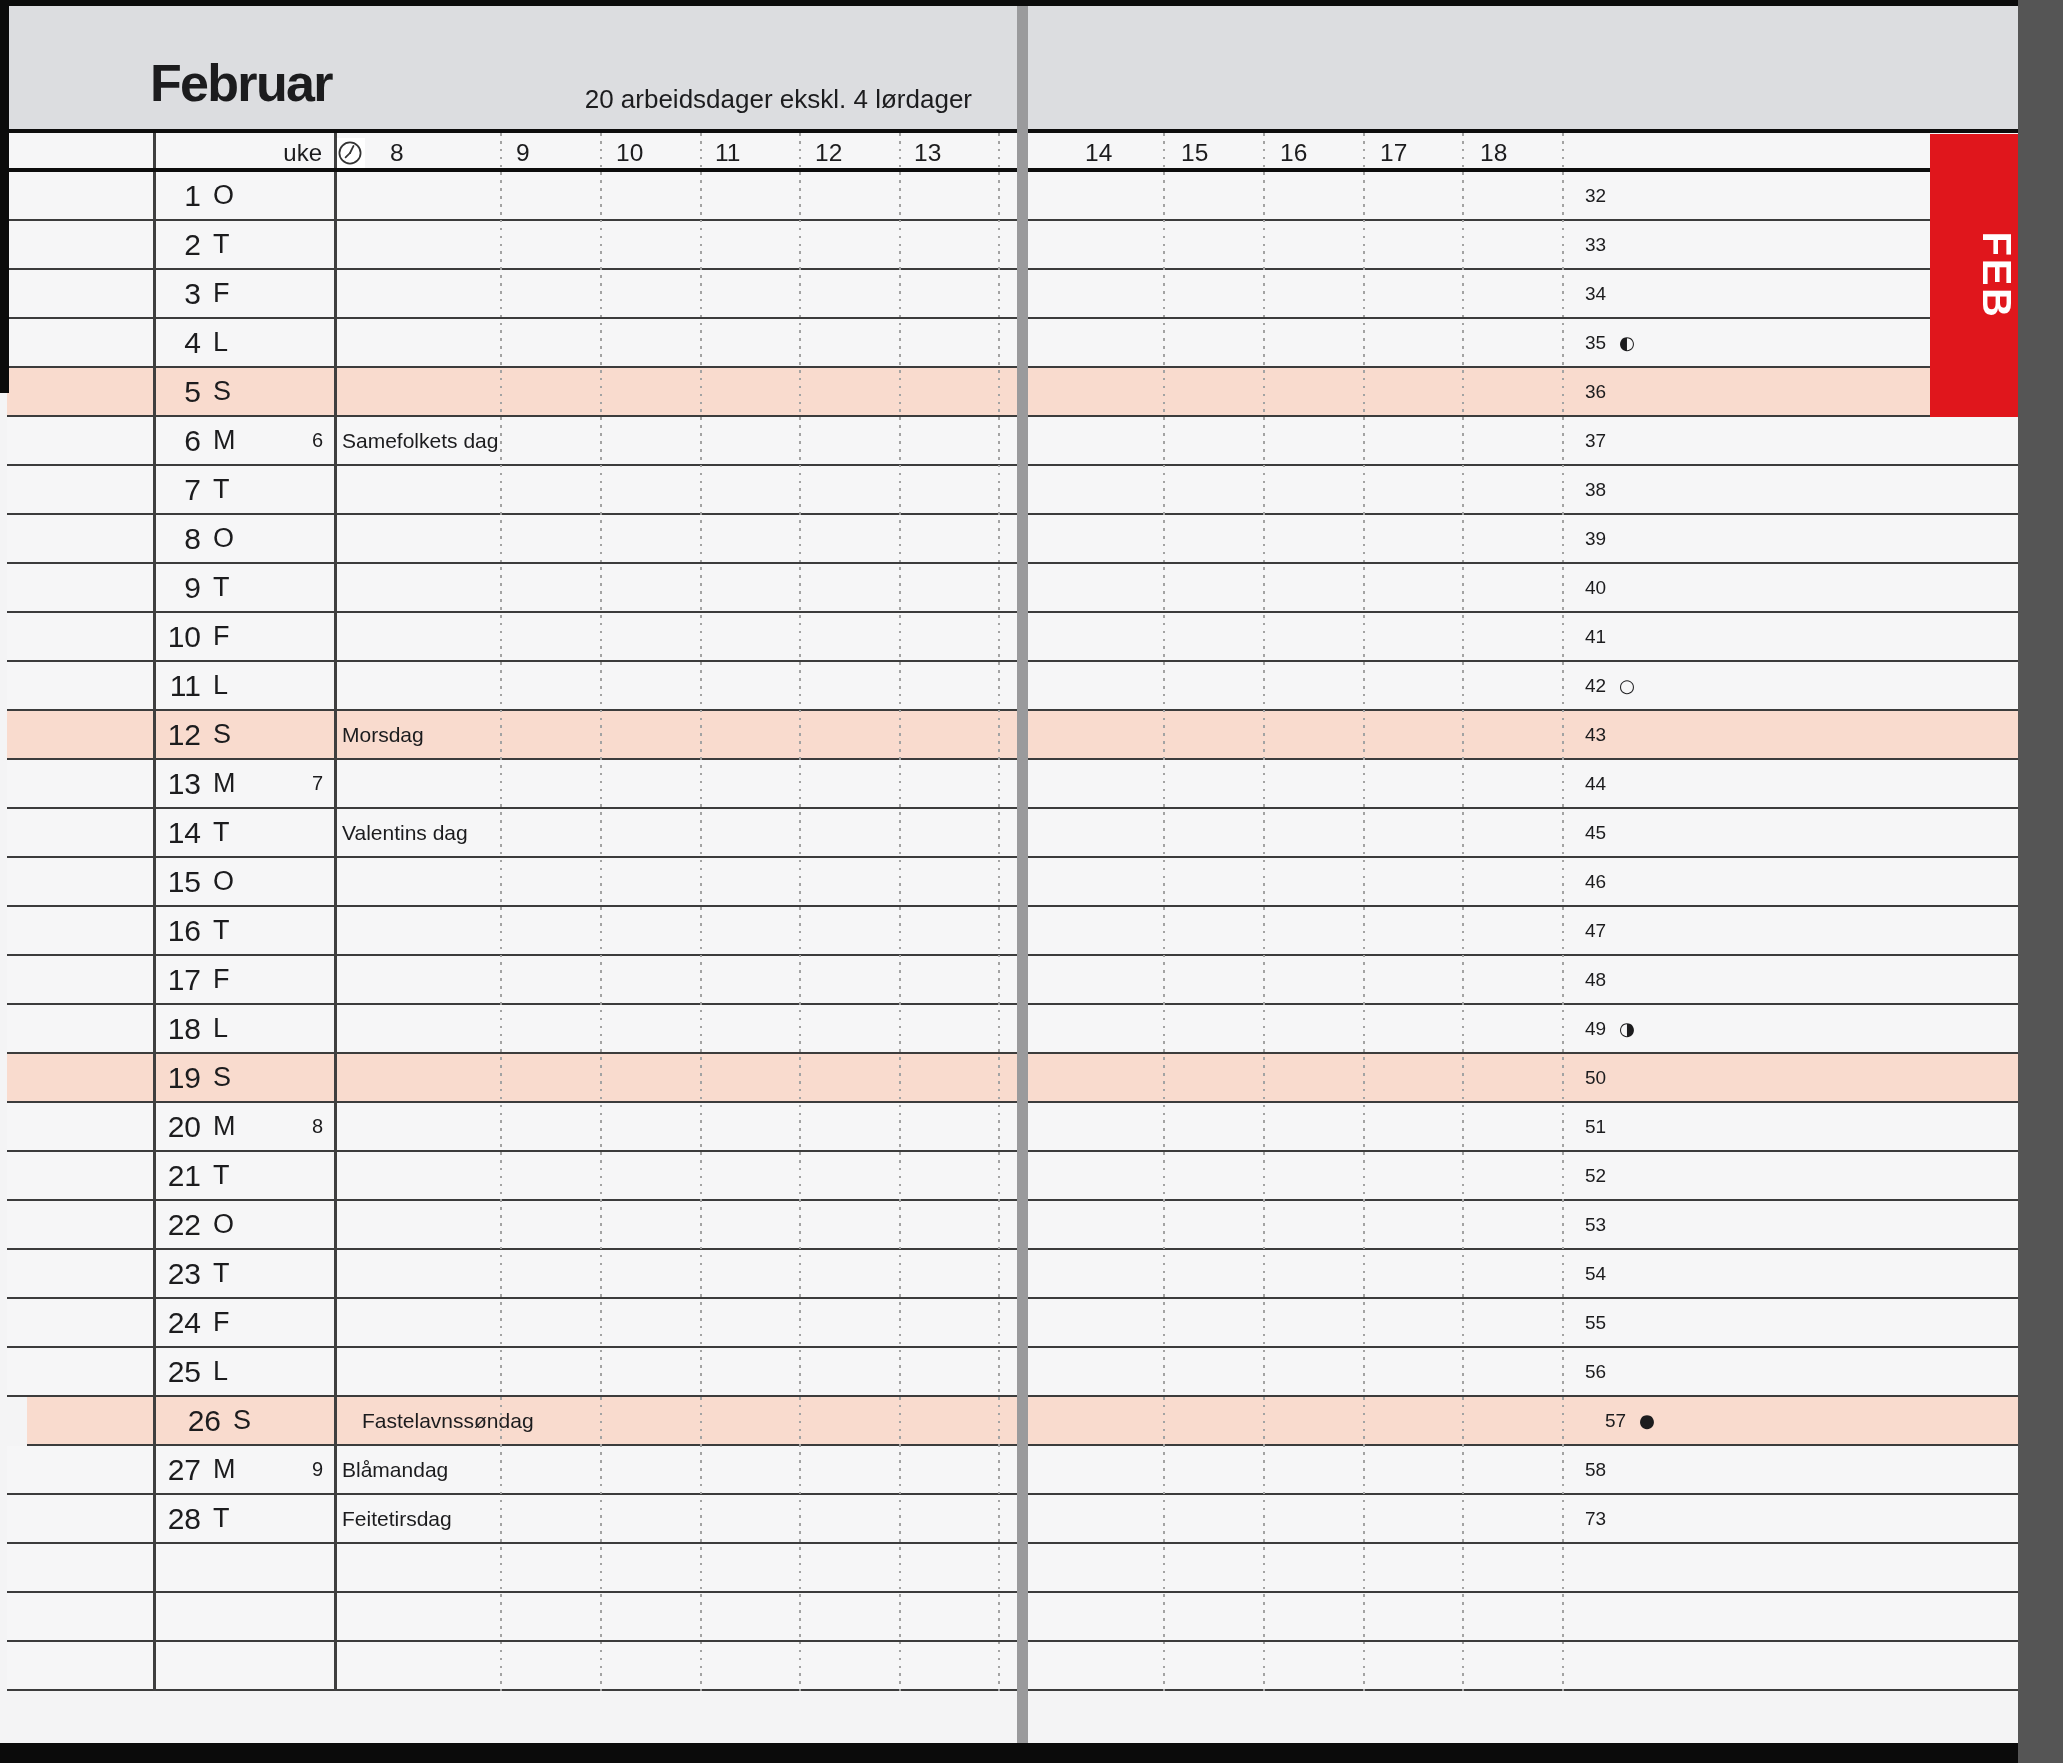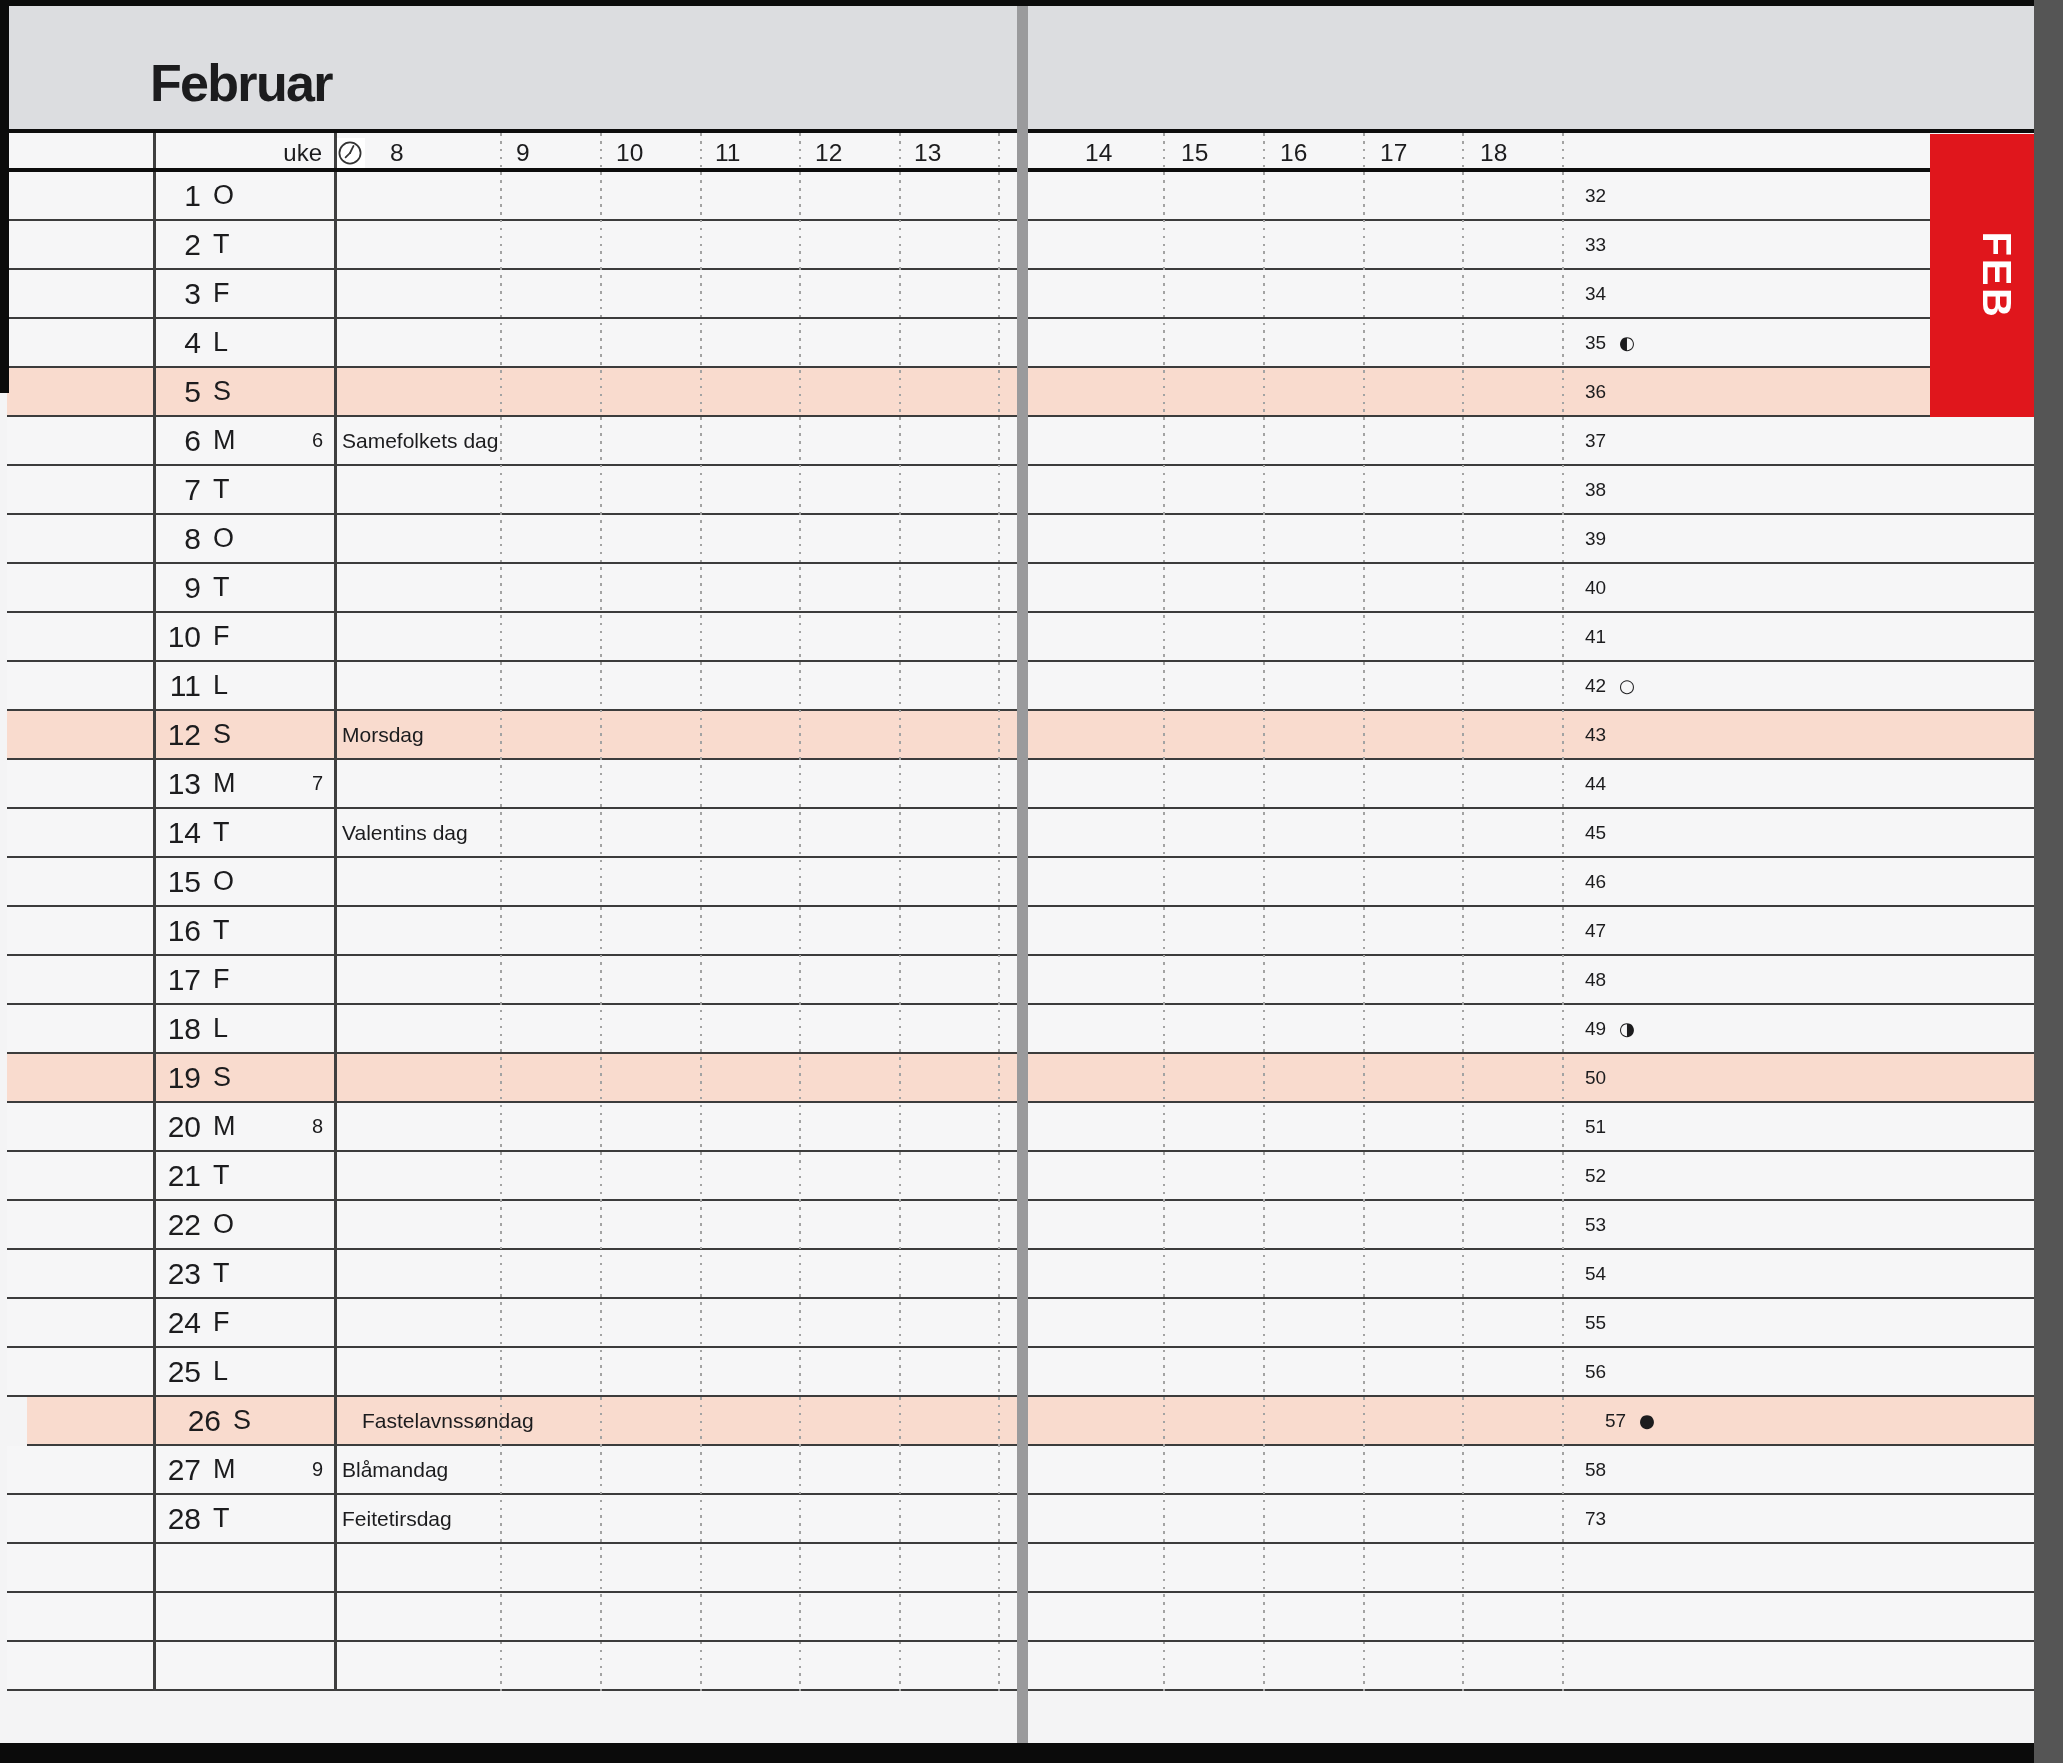--- a/index.html
+++ b/index.html
@@ -1,21 +1,20 @@
 <!DOCTYPE html>
 <html style="font-size:14px"><head>
 <meta charset="utf-8">
 <style>
   html,body{margin:0;padding:0;background:#555;}
   .page{
     position:relative;width:2018px;height:1763px;overflow:hidden;
     background:var(--rowbg,#f4f4f5);
     font-family:"Liberation Sans","DejaVu Sans",sans-serif;
     color:#1c1c1e;
-    padding-left:16px;
   }
   
   .header-band{position:absolute;left:0;top:0;width:2063px;height:131px;background:var(--gray,#dcdde0);}
   .title{position:absolute;left:150px;top:56px;font-size:52px;font-weight:bold;letter-spacing:-1.7px;line-height:54px;white-space:nowrap;}
   .subtitle{position:absolute;left:437px;top:84px;width:535px;text-align:right;font-size:26px;line-height:30px;white-space:nowrap;}
   
   .grid-row{position:absolute;left:7px;width:2049px;box-sizing:border-box;
     border-bottom:2.6px solid #3c3c3c;background:var(--rowbg2,#f6f6f7);}
   .grid-row.sunday{background:var(--pink,#f9dbce);}
   .grid-row span{position:absolute;top:0;height:100%;display:flex;align-items:center;white-space:nowrap;}
@@ -48,20 +47,21 @@
   .frame.right{left:2056px;top:77px;width:7px;height:1687px;}
   .frame.left{left:0;top:0;width:8.7px;height:393px;}
 </style>
 </head>
 <body>
 
 <div class="page" style="--red: #e0161c; --pink: #f9dbce; --gray: #dcdde0; --rowbg2: #f6f6f7; --rowbg: #f4f4f5; --divider: #9a9a9c;">
 
   <div class="header-band">
     <div class="title">Februar</div>
+    <div class="subtitle">20 arbeidsdager ekskl. 4 lørdager</div>
   </div>
 
   <div class="header-row">
     <span class="uke">uke</span>
     <span class="clock">
       <svg width="30" height="30" viewBox="0 0 34 34">
         <rect x="0" y="0" width="34" height="34" fill="#ffffff"></rect>
         <circle cx="17" cy="17" r="12" fill="#ffffff" stroke="#333333" stroke-width="2"></circle>
         <line x1="17" y1="17" x2="21" y2="9" stroke="#333333" stroke-width="2" stroke-linecap="round"></line>
         <line x1="17" y1="17" x2="12" y2="22" stroke="#333333" stroke-width="2" stroke-linecap="round"></line>

